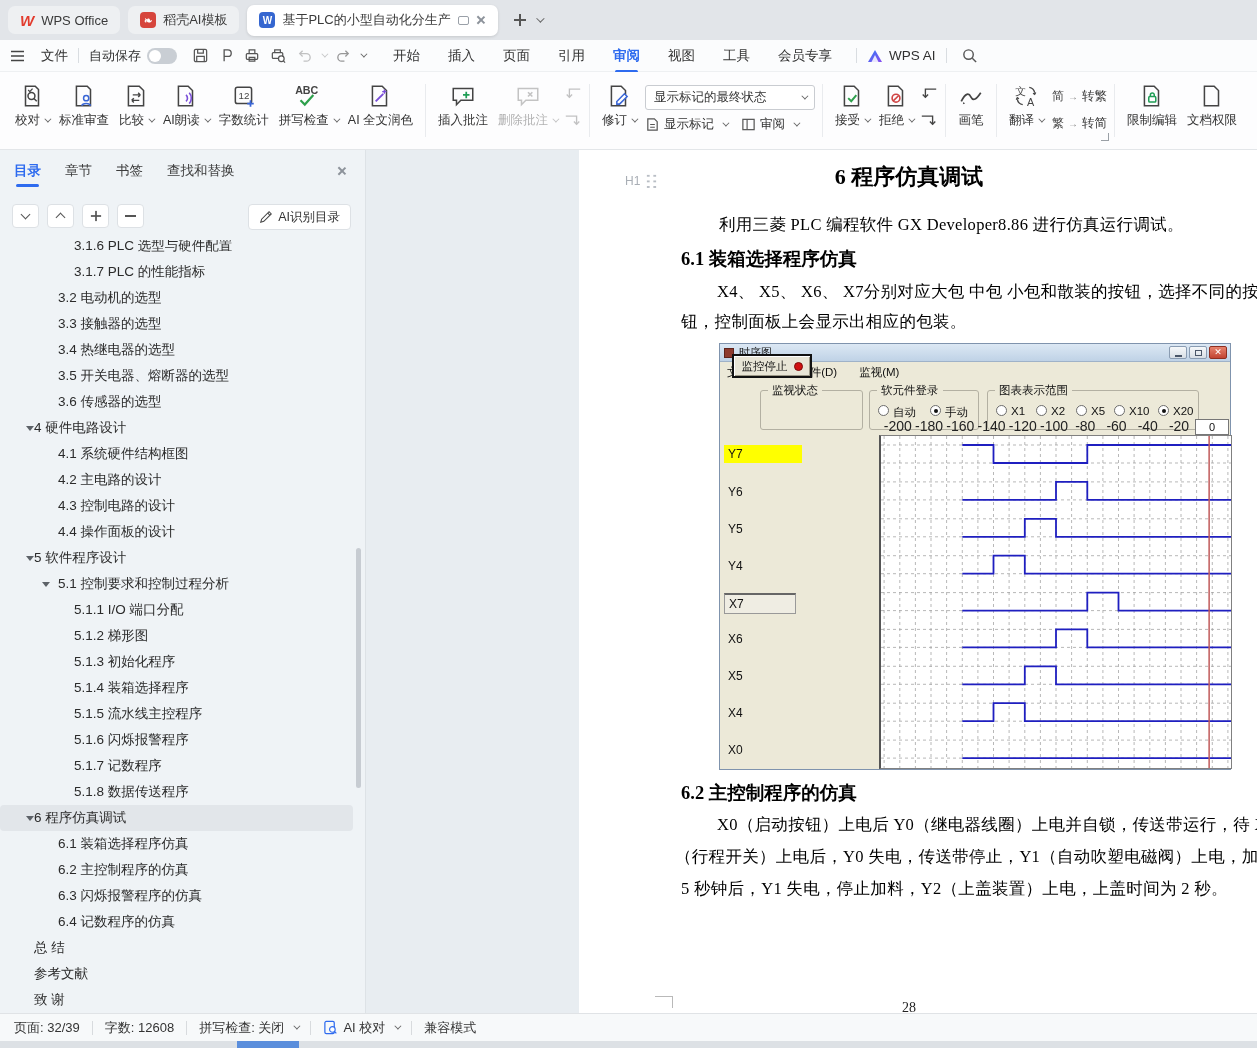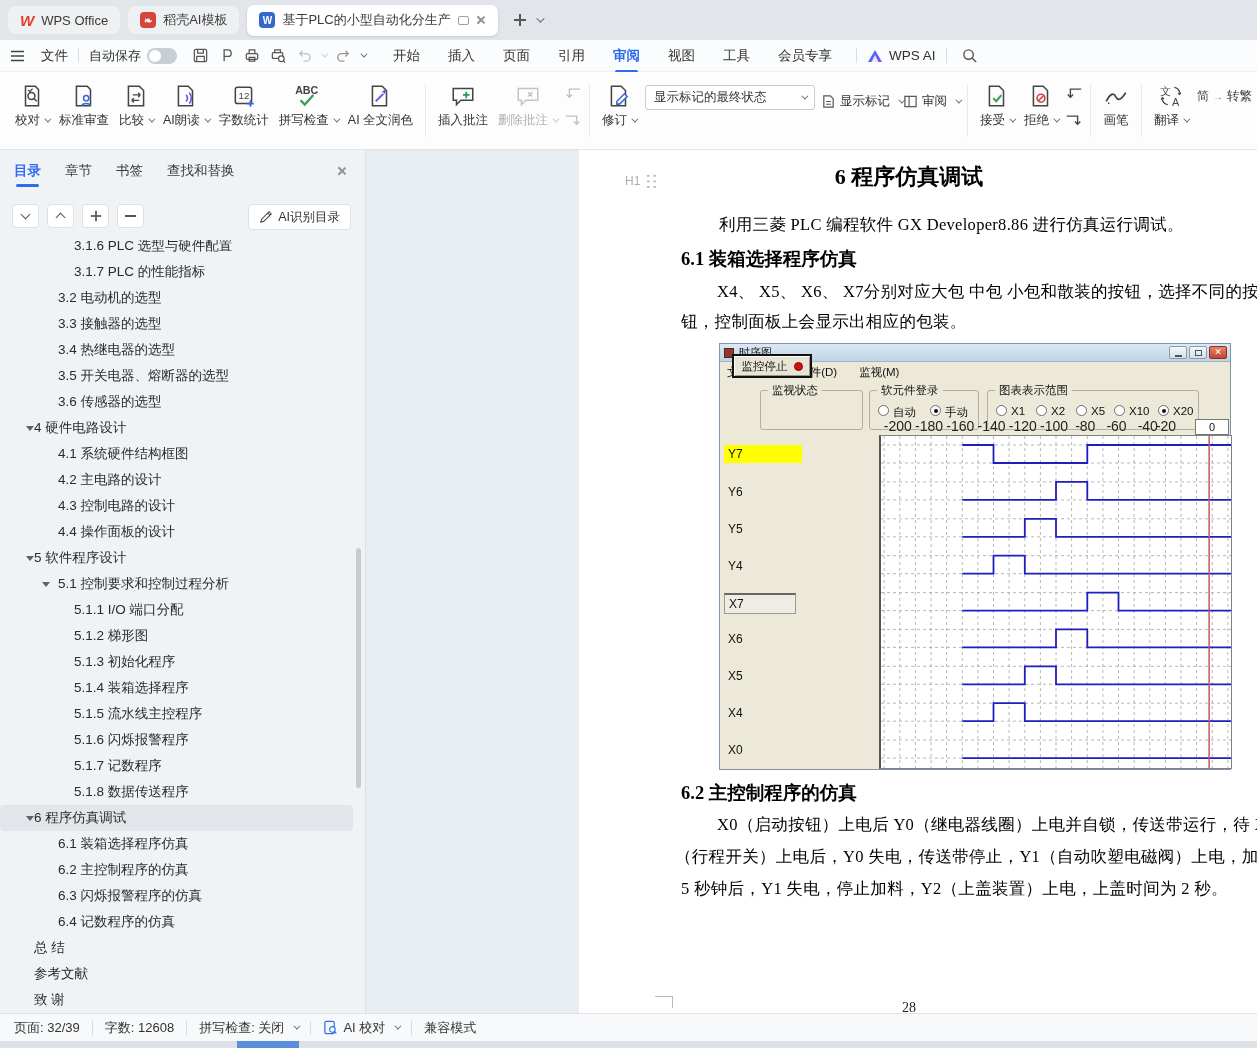--- a/index.html
+++ b/index.html
@@ -35,23 +35,23 @@
   .mi.active:after{content:"";position:absolute;left:16px;right:16px;bottom:-3px;height:3px;border-radius:2px;background:#2e6bef}
   .wpsai{display:flex;align-items:center;gap:6px;font-size:13.5px;font-weight:normal;color:#303030}
   
   .ribbon{position:absolute;left:0;top:72px;width:1257px;height:78px;background:#fdfdfe;border-bottom:1px solid #e3e6e9;display:flex;align-items:stretch;padding:4px 6px;overflow:hidden;white-space:nowrap}
   .rgroup{display:flex;align-items:flex-start;padding:2px 4px;position:relative;flex:0 0 auto}
   .rdiv{flex:0 0 1px;background:#e9ebee;margin:8px 3px}
   .rbtn{display:flex;flex-direction:column;align-items:center;gap:3px;padding:5px 5px 0;border-radius:4px;flex:0 0 auto}
   .rbtn .lbl{font-size:12.5px;color:#333;display:flex;align-items:center;line-height:1.4}
   .rbtn.dis{opacity:.38}
   .stack{display:flex;flex-direction:column;gap:12px;padding-top:9px;margin-left:2px}
-  .trackcol{display:flex;flex-direction:row;gap:6px;padding-top:7px;margin-left:4px}
+  .trackcol{display:flex;flex-direction:column;gap:6px;padding-top:7px;margin-left:4px}
   .ddl{width:170px;height:25px;border:1px solid #c9ccd1;border-radius:3px;display:flex;align-items:center;justify-content:space-between;padding:0 8px;font-size:12.5px;color:#333;background:#fff}
-  .minirow{display:flex;align-items:flex-end;gap:0}
+  .minirow{display:flex;align-items:flex-end;gap:14px}
   .minibtn{display:flex;align-items:center;gap:4px;font-size:12.5px;color:#333}
   .launcher{position:absolute;right:2px;bottom:4px;width:8px;height:8px;border-right:1.5px solid #9aa0a6;border-bottom:1.5px solid #9aa0a6}
   .launcher:after{content:"";position:absolute;right:2px;bottom:2px;width:5px;height:5px;border-right:1.5px solid #9aa0a6;border-bottom:1.5px solid #9aa0a6;transform:rotate(-45deg);display:none}
   
   .sidebar{position:absolute;left:0;top:150px;width:365px;height:863px;background:#eff3f6;overflow:hidden}
   .sb-tabs{position:absolute;left:14px;top:12px;display:flex;gap:24px;font-size:13.5px}
   .sb-tab{color:#3c3c3c;padding-bottom:7px;position:relative}
   .sb-tab.active{color:#2e6bef;font-weight:bold}
   .sb-tab.active:after{content:"";position:absolute;left:2px;right:2px;bottom:0;height:3px;border-radius:2px;background:#2e6bef}
   .sb-close{position:absolute;right:18px;top:16px}
@@ -582,21 +582,21 @@
       <div id="axis-ticks">
           <span style="left: 177.75px;">-200</span>
           <span style="left: 209px;">-180</span>
           <span style="left: 240.25px;">-160</span>
           <span style="left: 271.5px;">-140</span>
           <span style="left: 302.75px;">-120</span>
           <span style="left: 334px;">-100</span>
           <span style="left: 365.25px;">-80</span>
           <span style="left: 396.5px;">-60</span>
           <span style="left: 427.75px;">-40</span>
-          <span style="left: 446px;">-20</span>
+          <span style="left: 459px;">-20</span>
         </div>
       <div class="zerobox">0</div>
       <div id="signal-labels">
           <div class="slab hl" style="top: 10px;">Y7</div>
           <div class="slab" style="top: 49.8889px;">Y6</div>
           <div class="slab" style="top: 86.7778px;">Y5</div>
           <div class="slab" style="top: 123.667px;">Y4</div>
           <div class="slab boxed" style="top: 157.556px;">X7</div>
           <div class="slab" style="top: 197.444px;">X6</div>
           <div class="slab" style="top: 234.333px;">X5</div>

